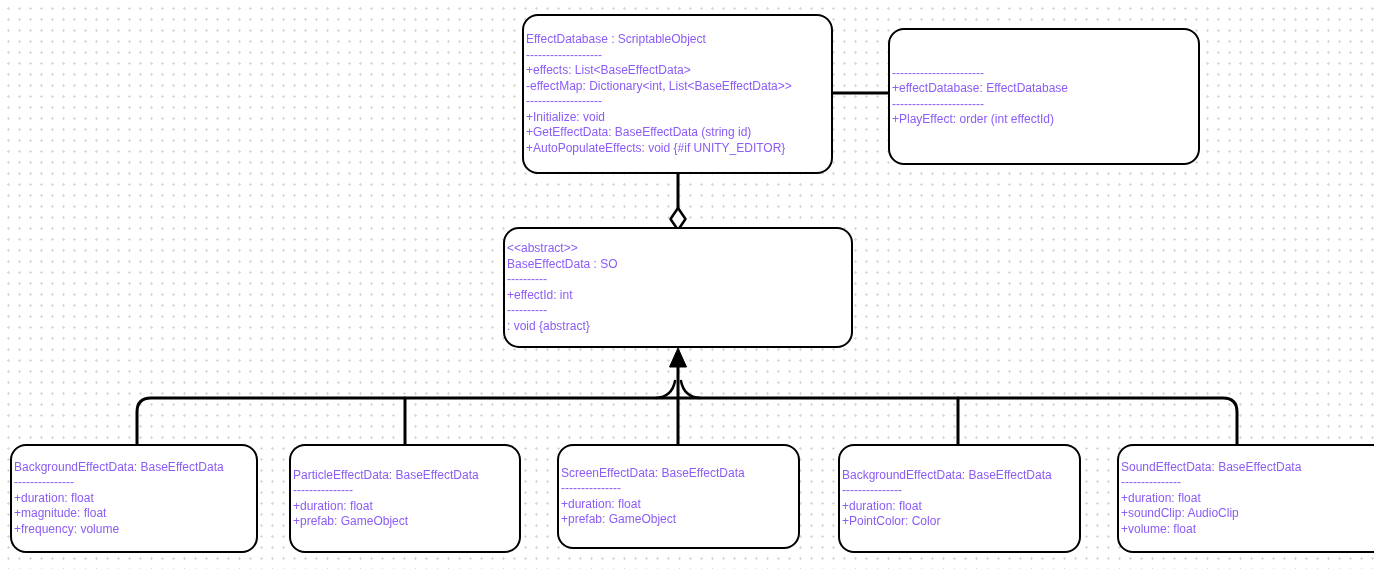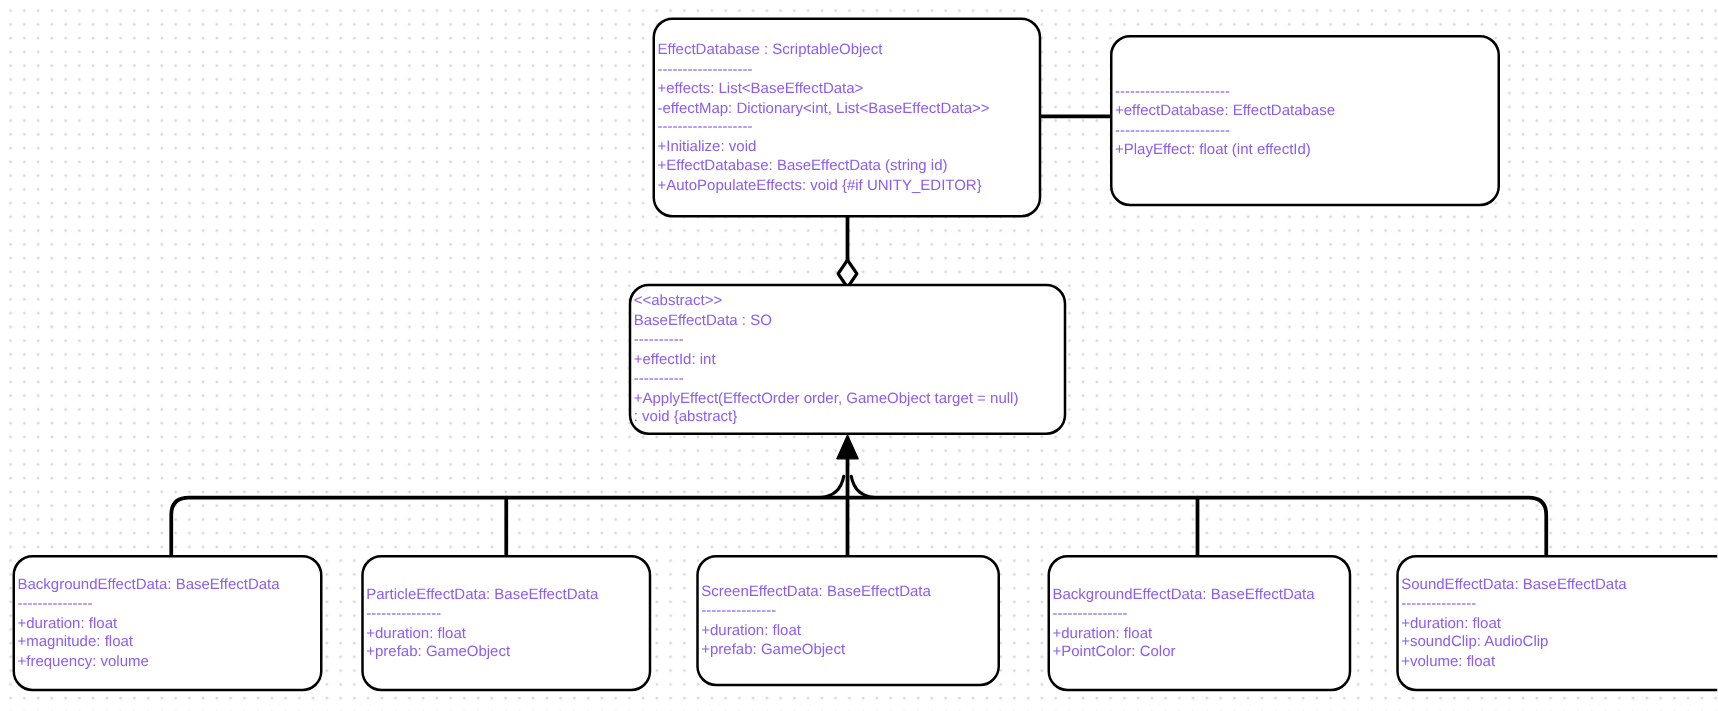--- a/index.html
+++ b/index.html
@@ -77,38 +77,37 @@
     <polygon points="678,348 669.5,367 686.5,367" fill="#000000" stroke="#000" stroke-width="1" stroke-linejoin="round"></polygon>
   </svg>
 
   <div id="node-effect-database" class="uml-node">
       <div class="uml-line">EffectDatabase : ScriptableObject</div>
       <div class="uml-line">-------------------</div>
       <div class="uml-line">+effects: List&lt;BaseEffectData&gt;</div>
       <div class="uml-line">-effectMap: Dictionary&lt;int, List&lt;BaseEffectData&gt;&gt;</div>
       <div class="uml-line">-------------------</div>
       <div class="uml-line">+Initialize: void</div>
-      <div class="uml-line">+EffectDatabase: BaseEffectData (string id)</div>
+      <div class="uml-line">+GetEffectData: BaseEffectData (string id)</div>
       <div class="uml-line">+AutoPopulateEffects: void {#if UNITY_EDITOR}</div>
     </div>
 
   <div id="node-effect-manager" class="uml-node">
       <div class="uml-line">-----------------------</div>
       <div class="uml-line">+effectDatabase: EffectDatabase</div>
       <div class="uml-line">-----------------------</div>
-      <div class="uml-line">+PlayEffect: float (int effectId)</div>
+      <div class="uml-line">+PlayEffect: order (int effectId)</div>
     </div>
 
   <div id="node-base-effect-data" class="uml-node">
       <div class="uml-line">&lt;&lt;abstract&gt;&gt;</div>
       <div class="uml-line">BaseEffectData : SO</div>
       <div class="uml-line">----------</div>
       <div class="uml-line">+effectId: int</div>
       <div class="uml-line">----------</div>
-      <div class="uml-line">+ApplyEffect(EffectOrder order, GameObject target = null)</div>
       <div class="uml-line">: void {abstract}</div>
     </div>
 
   <div id="node-camera-shake" class="uml-node">
       <div class="uml-line">BackgroundEffectData: BaseEffectData</div>
       <div class="uml-line">---------------</div>
       <div class="uml-line">+duration: float</div>
       <div class="uml-line">+magnitude: float</div>
       <div class="uml-line">+frequency: volume</div>
     </div>

